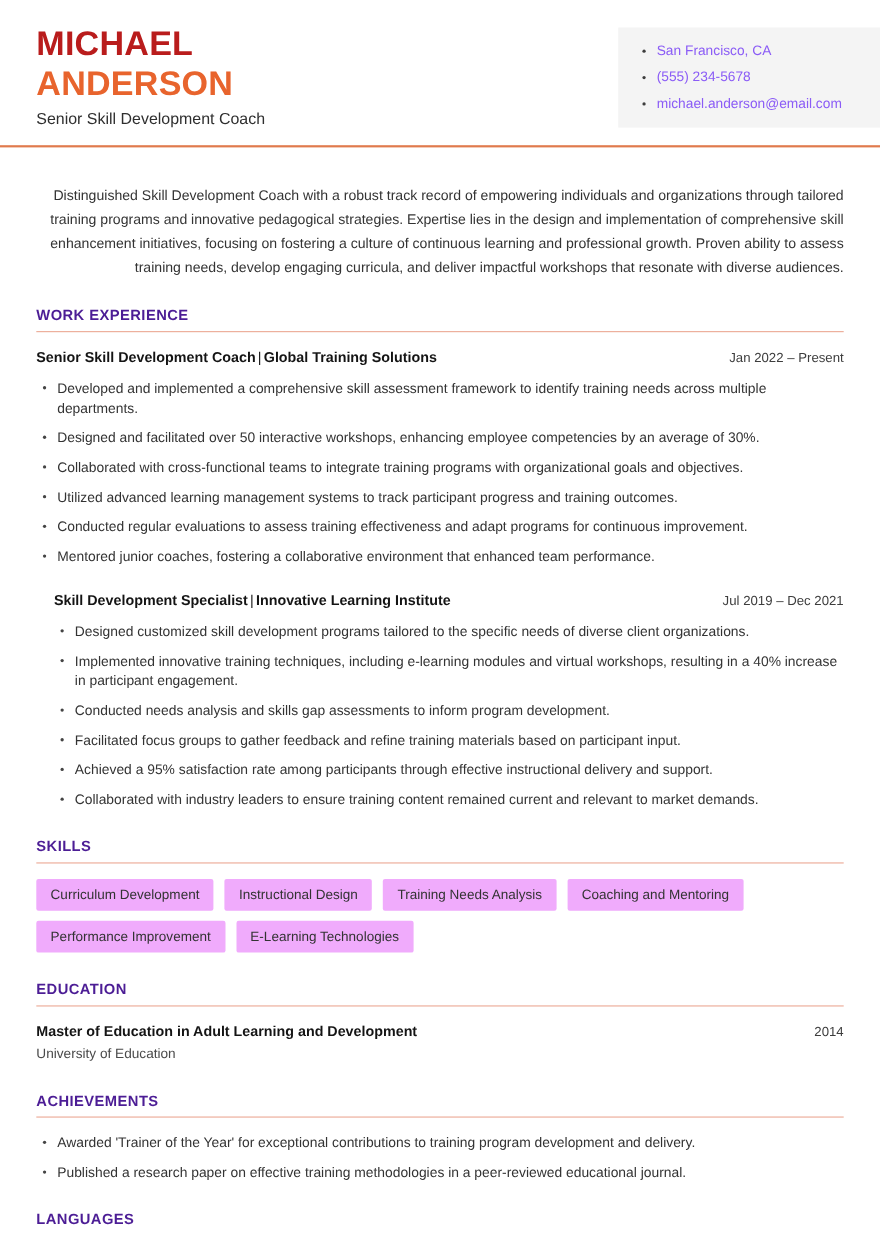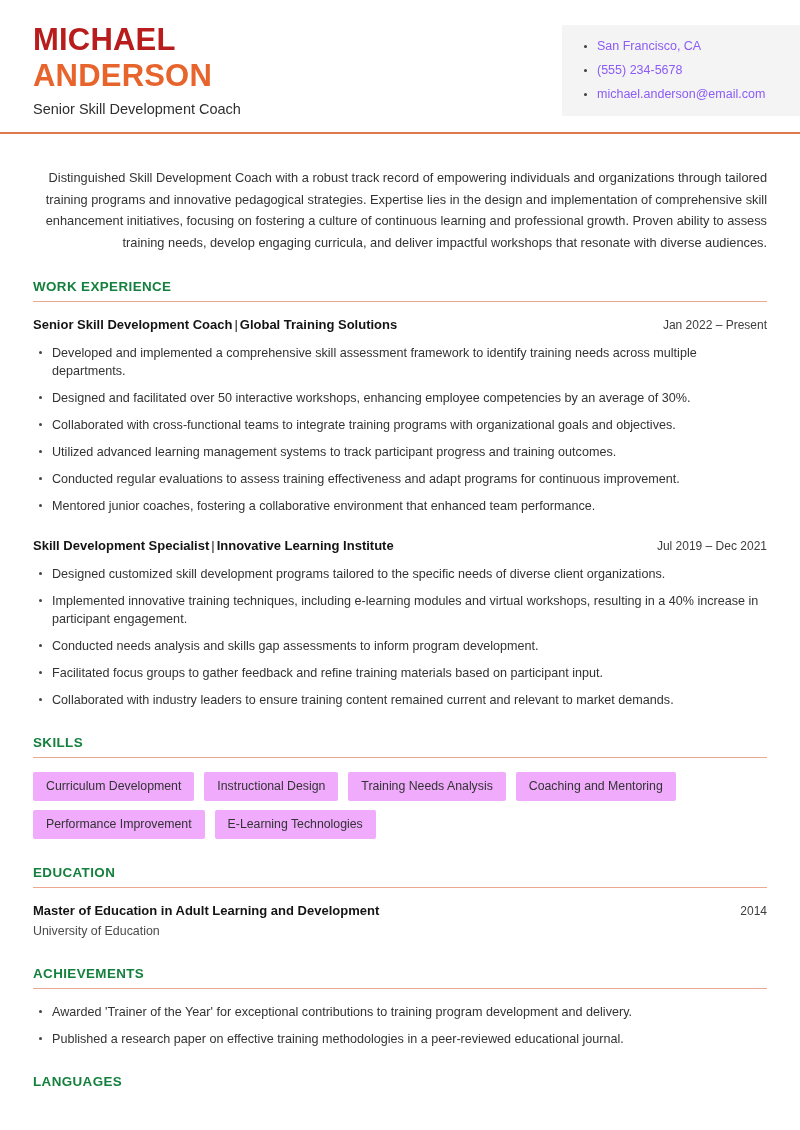--- a/index.html
+++ b/index.html
@@ -105,21 +105,21 @@
     line-height: 21.5px;
     color: #333333;
     text-align: right;
   }
 
   .section { margin-top: 26px; }
   .section-title {
     font-size: 13.4px;
     font-weight: bold;
     letter-spacing: 0.4px;
-    color: #15803d;
+    color: #4c1d95;
     margin: 0 0 7px 0;
   }
   .section-rule {
     height: 1px;
     background: #eba893;
     margin-bottom: 14px;
   }
   .entry-head {
     display: flex;
     align-items: flex-start;
@@ -169,21 +169,21 @@
     position: absolute;
     left: 6px;
     top: 7px;
     width: 3px;
     height: 3px;
     border-radius: 50%;
     background: #444444;
   }
 
   .exp-group { margin-bottom: 22px; }
-  .exp-group:last-child { margin-bottom: 0; }
+  .exp-group:last-child { margin-bottom: 0; margin-left: 16px; }
 
   .pill-wrap {
     display: flex;
     flex-wrap: wrap;
     gap: 9px 10px;
   }
   .pill {
     background: #f0abfc;
     border-radius: 2px;
     padding: 7px 13px;
@@ -254,20 +254,21 @@
           <div class="entry-title">
             <span>Skill Development Specialist</span><span class="entry-sep">|</span><span>Innovative Learning Institute</span>
           </div>
           <div class="entry-date">Jul 2019 – Dec 2021</div>
         </div>
         <ul class="bullets">
           <li>Designed customized skill development programs tailored to the specific needs of diverse client organizations.</li>
           <li>Implemented innovative training techniques, including e-learning modules and virtual workshops, resulting in a 40% increase in participant engagement.</li>
           <li>Conducted needs analysis and skills gap assessments to inform program development.</li>
           <li>Facilitated focus groups to gather feedback and refine training materials based on participant input.</li>
+          <li>Achieved a 95% satisfaction rate among participants through effective instructional delivery and support.</li>
           <li>Collaborated with industry leaders to ensure training content remained current and relevant to market demands.</li>
         </ul>
       </div>
     </div>
 
     <div class="section">
       <div class="section-title">SKILLS</div>
       <div class="section-rule"></div>
       <div class="pill-wrap">
         <span class="pill">Curriculum Development</span>

